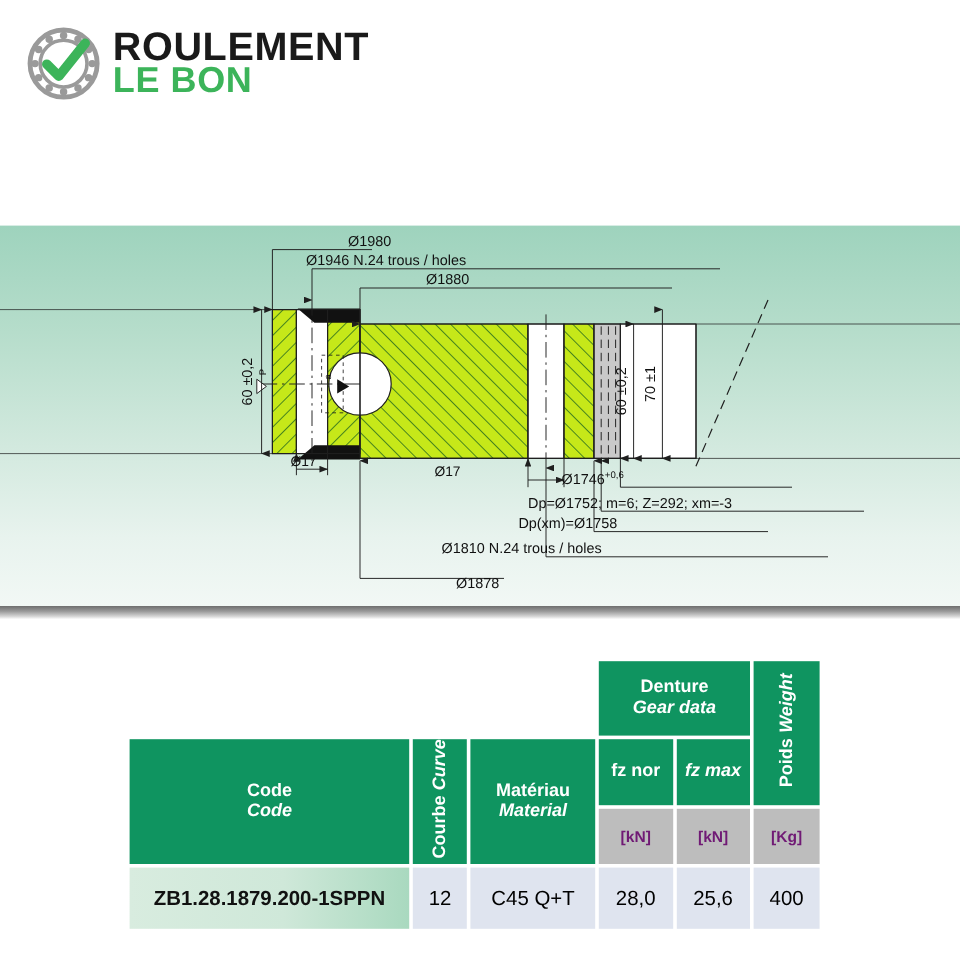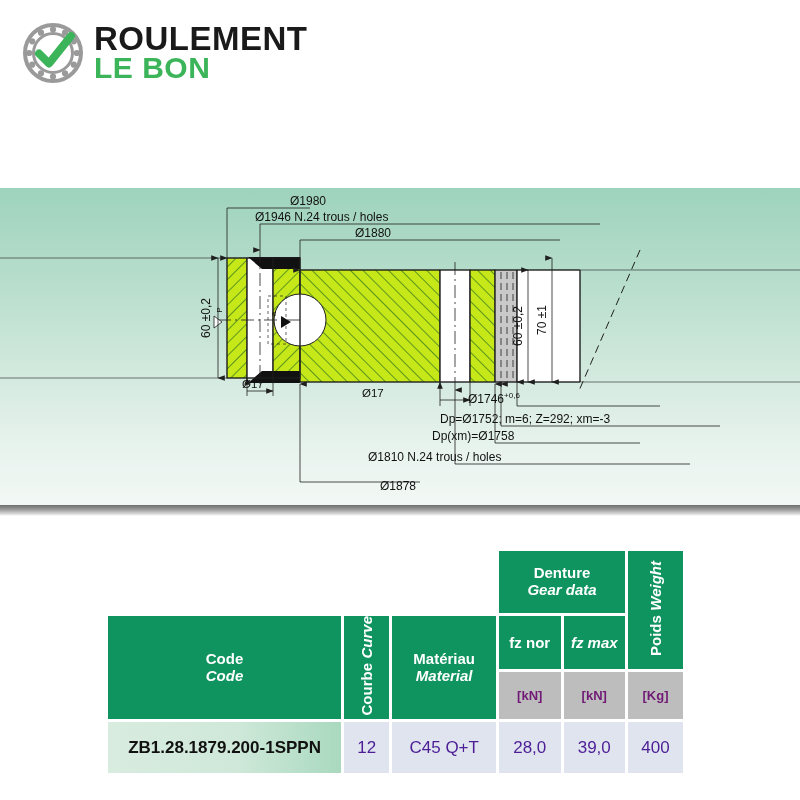--- a/index.html
+++ b/index.html
@@ -32,21 +32,21 @@
 
   
   #table-wrap{position:absolute;left:105px;top:548px;}
   table.spec{border-collapse:separate;border-spacing:3px;}
   table.spec td{padding:0;vertical-align:middle;text-align:center;}
   .hd{background:#0f9460;color:#fff;}
   .hd .t1{font-size:15px;font-weight:bold;line-height:1.12;}
   .hd .t2{font-size:15px;font-weight:bold;font-style:italic;line-height:1.12;}
   .vert{writing-mode:vertical-rl;transform:rotate(180deg);white-space:nowrap;display:inline-block;}
   .unit{background:#bdbdbd;color:#701a75;font-size:13px;font-weight:bold;}
-  .val{background:#dfe4ef;color:#4c1d95;font-size:17px;}
+  .val{background:#dfe4ef;color:#000000;font-size:17px;}
   .codecell{
     background:linear-gradient(to right,#d8ecdf 0%, #cfe8d9 55%, #a9d9bf 100%);
     color:#111;font-size:17px;font-weight:bold;
   }
   .empty{background:#ffffff;}
 </style>
 </head>
 <body>
 
 <div id="logo-area">
@@ -256,18 +256,18 @@
       <td class="unit" style="height:30px;">[kN]</td>
       <td class="unit" style="height:30px;">[kN]</td>
       <td class="unit" style="height:30px;">[Kg]</td>
     </tr>
 
     <tr>
       <td class="codecell" style="height:51px;">ZB1.28.1879.200-1SPPN</td>
       <td class="val">12</td>
       <td class="val">C45 Q+T</td>
       <td class="val">28,0</td>
-      <td class="val">39,0</td>
+      <td class="val">25,6</td>
       <td class="val">400</td>
     </tr>
   </tbody>
     </table>
 </div>
 
 </body></html>

